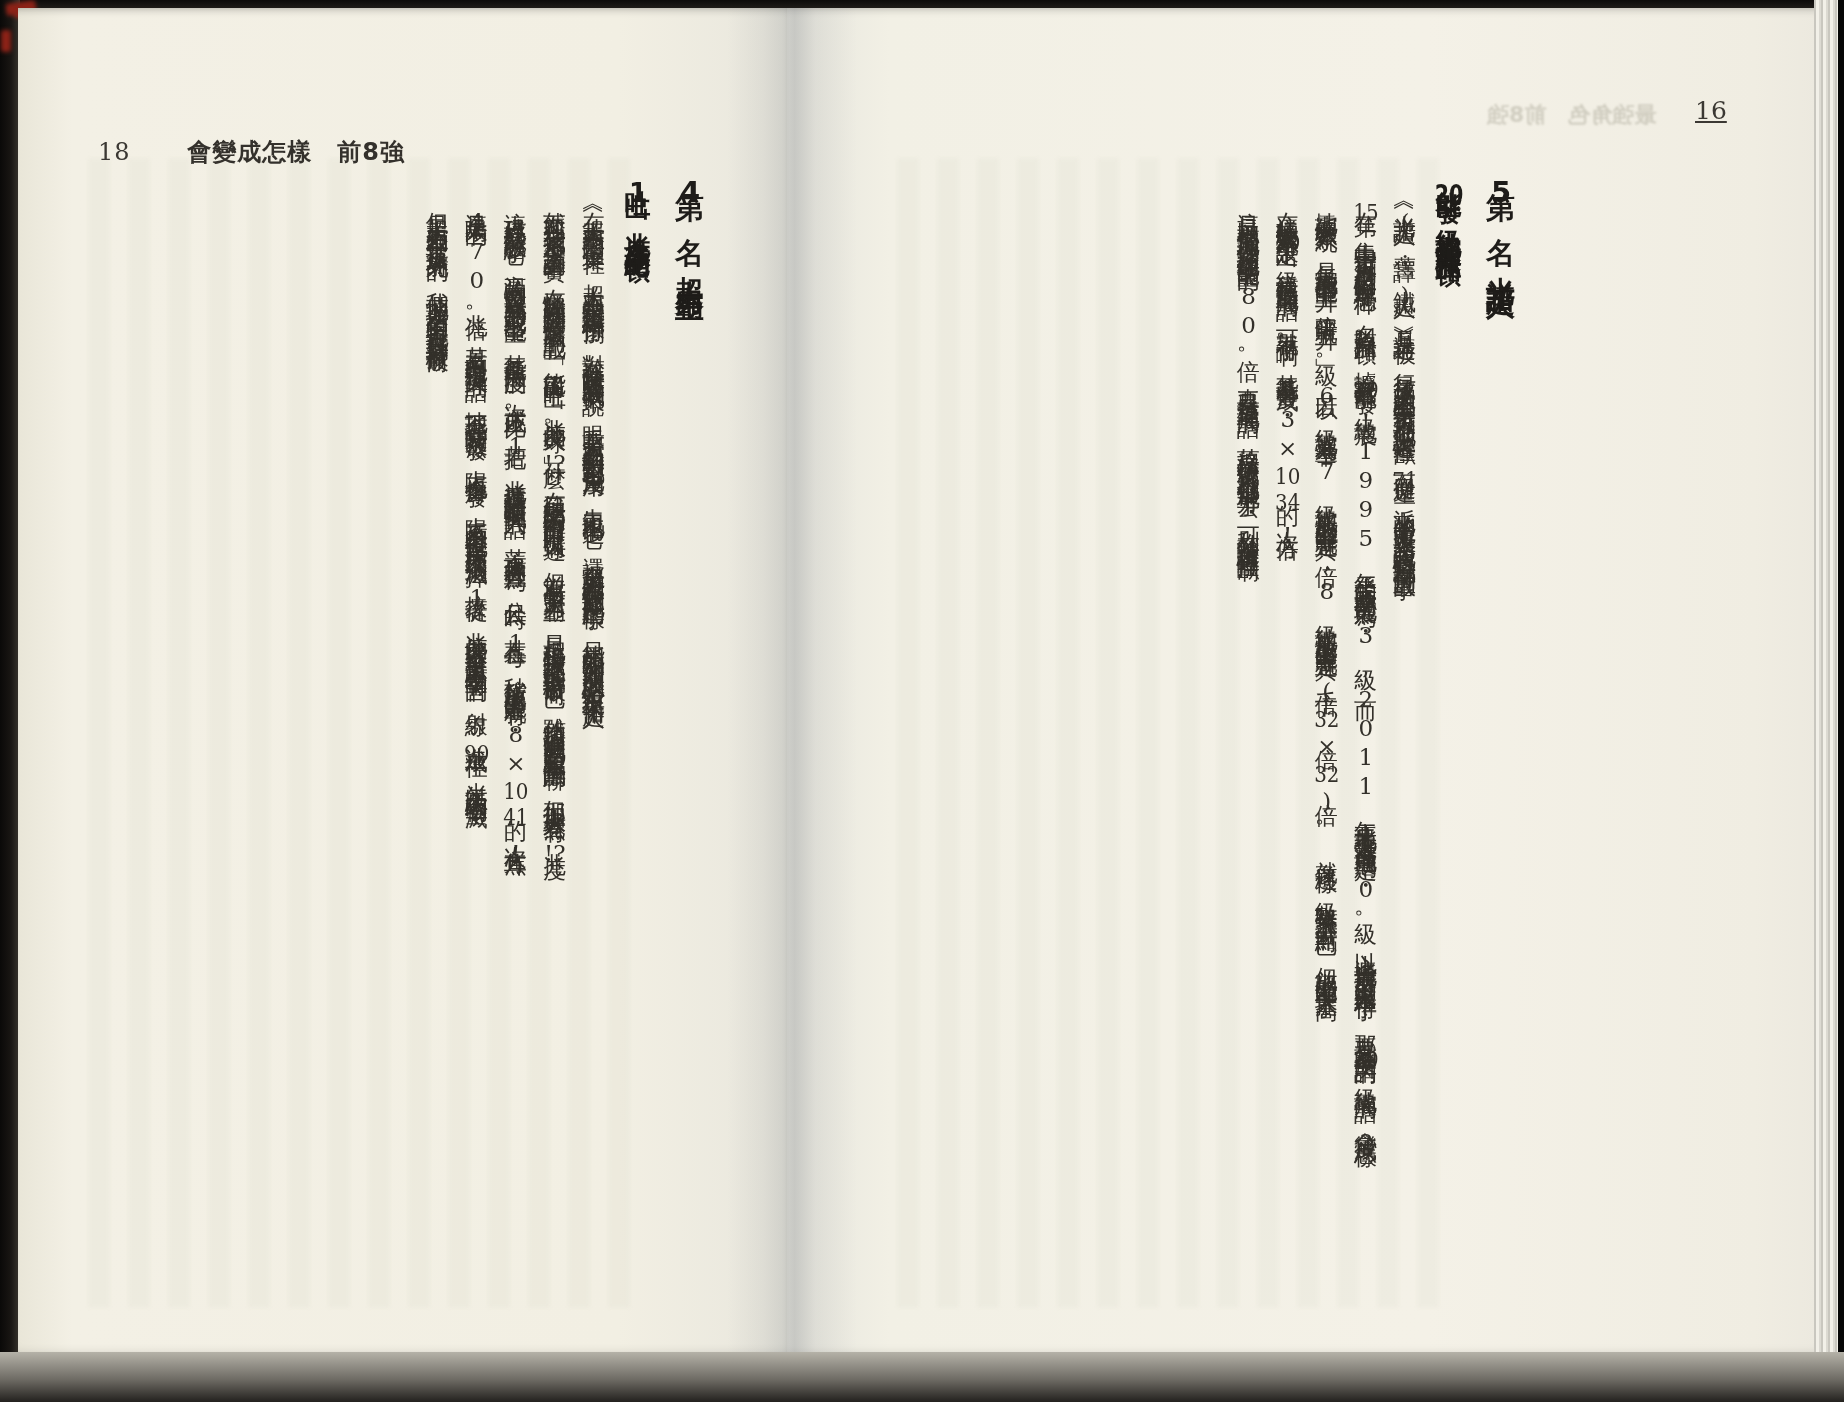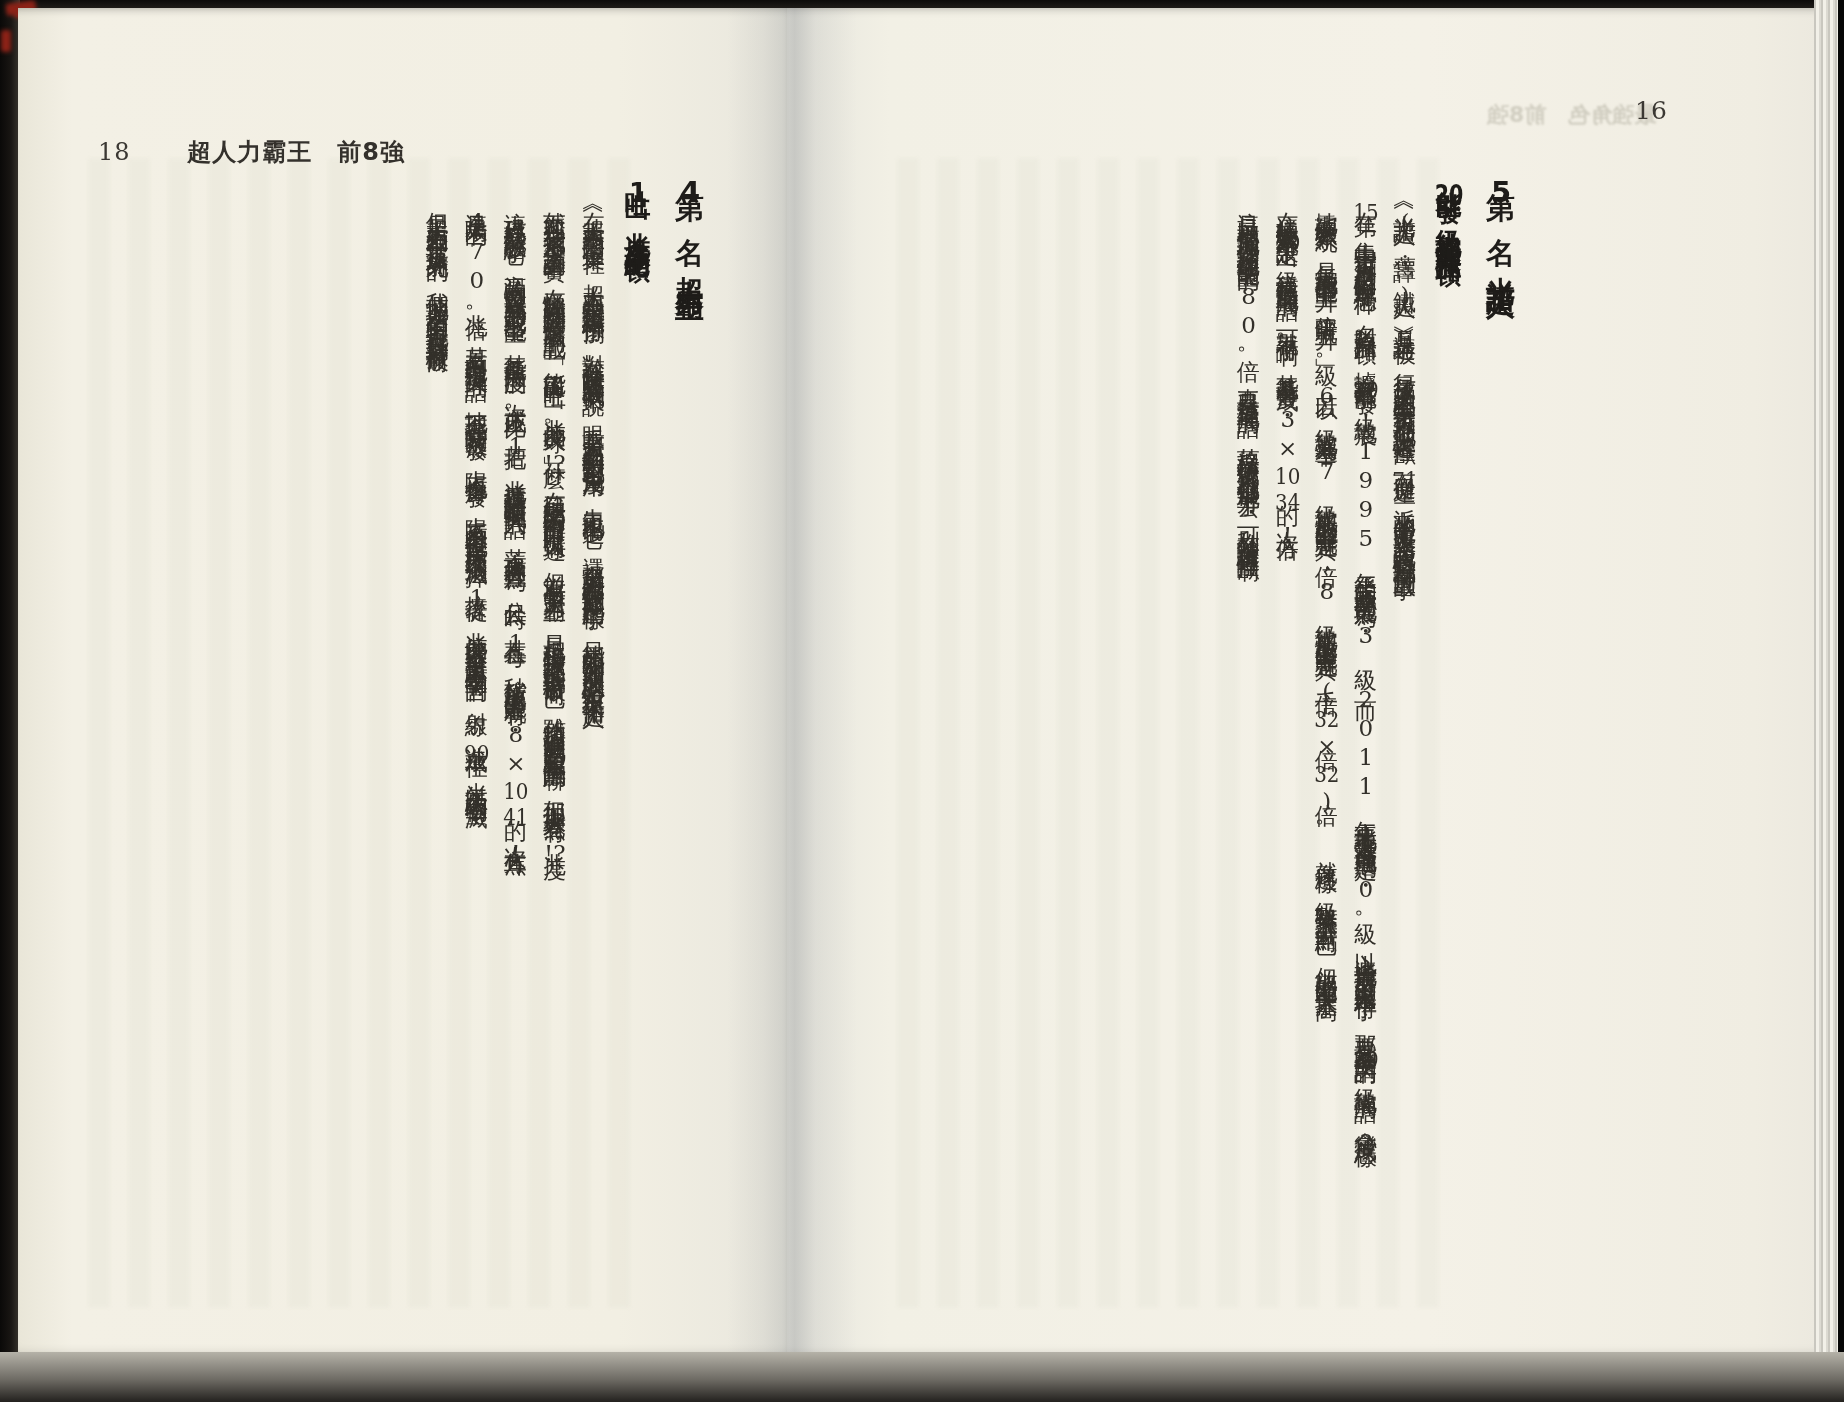--- a/index.html
+++ b/index.html
@@ -35,21 +35,21 @@
   .bleed{position:absolute;top:150px;height:1150px;pointer-events:none;opacity:.55;filter:blur(2px);
     background:repeating-linear-gradient(90deg,rgba(150,156,134,.10) 0 22px,rgba(150,156,134,0) 22px 40px);}
   .page-left .bleed{left:70px;width:560px;}
   .page-right .bleed{left:110px;width:560px;}
   
   .folio-row{position:absolute;color:#3b3833;font-size:24px;letter-spacing:1px;white-space:nowrap;}
   .page-left .folio-row{left:80px;top:128px;}
   .folio-num{font-family:"DejaVu Serif","Liberation Serif",serif;}
   .running-header{margin-left:48px;font-family:"DejaVu Sans","Liberation Sans",sans-serif;
     font-weight:bold;color:#34312c;}
-  .page-right .folio-single{position:absolute;left:848px;top:88px;font-size:25px;color:#3b3833;}
+  .page-right .folio-single{position:absolute;left:908px;top:88px;font-size:25px;color:#3b3833;text-decoration:underline;}
   .ghost-header{position:absolute;left:700px;top:92px;font-size:22px;color:#9a9786;opacity:.38;
     transform:scaleX(-1);filter:blur(1px);
     font-family:"DejaVu Sans","Liberation Sans",sans-serif;font-weight:bold;white-space:nowrap;}
   
   .v-block{position:absolute;top:162px;height:1145px;
     writing-mode:vertical-rl;text-orientation:upright;color:#2e2b26;}
   .page-left .v-block{right:70px;}
   .page-right .v-block{right:288px;}
   .v-block h2,.v-block h3{margin:0;font-family:"DejaVu Sans","Liberation Sans",sans-serif;
     font-weight:bold;color:#1e1c19;white-space:nowrap;}
@@ -69,21 +69,21 @@
   <div class="edge-left"></div>
   <div class="red-mark m1"></div>
   <div class="red-mark m2"></div>
   <div class="red-mark m3"></div>
 
   <div class="page page-left">
     <div class="bleed"></div>
 
     <div class="folio-row">
       <span class="folio-num">18</span>
-      <span class="running-header">超人力霸王　前8強</span>
+      <span class="running-header">會變成怎樣　前8強</span>
     </div>
 
     <div class="v-block">
       <h2>第4名　超人力霸王</h2>
       <h3>吐出1兆度火球的絕頓!</h3>
       <div class="cols"><p class="para">在《超人力霸王》的最後一集裡,超人力霸王被宇宙恐龍絕頓打倒了。對於在播映當時收看的我們來說,眼看著超人力霸王的招數對它都完全沒用,力氣也比不過它,還被它發射的光線打中胸部而死亡的樣子,只能用如臨深淵如履薄冰般的心情祈求上天保佑超人。</p><p class="para">然而在那之後我知道了令人驚訝的事實。在怪獸圖鑑裡關於絕頓有著以下的記載:「能從口中吐出1兆度的火球。」什麼<span class="tcy">!?</span>在節目中絕頓的確有從口中吐出火球過,但並沒有射中超人力霸王,只是把科學特搜隊本部的玻璃窗打破了而已。雖然這招跟這個戰鬥的勝負根本毫無關聯,但那個火球竟然有1兆度<span class="tcy">!?</span></p><p class="para">這火球已經只能說敗給它了。高溫的物體會以光或熱的形式放出能量,其能量與溫度的4次方成正比。若把1兆度這種離譜的數值代入的話,若這火球的直徑為1公尺時,其在每1秒鐘所放出的能量就有1・8×<span class="tcy">10</span>的<span class="tcy">41</span>次方焦耳!</p><p class="para">這是太陽的470兆倍。若是真的出現這種火球的話,地球會在一瞬間被蒸發,太陽也會爆發,太陽系的行星也會按順序依次被消滅掉。接著從1兆度的火球還會發出大量對生物有害的γ射線,造成半徑<span class="tcy">90</span>光年以內的生物全滅!</p><p class="para">但是超人力霸王卻不是被這火球射死的,我們地球人所造受的損害也只有玻璃窗被打破而</p></div>
     </div>
   </div>
 
   <div class="page page-right">

